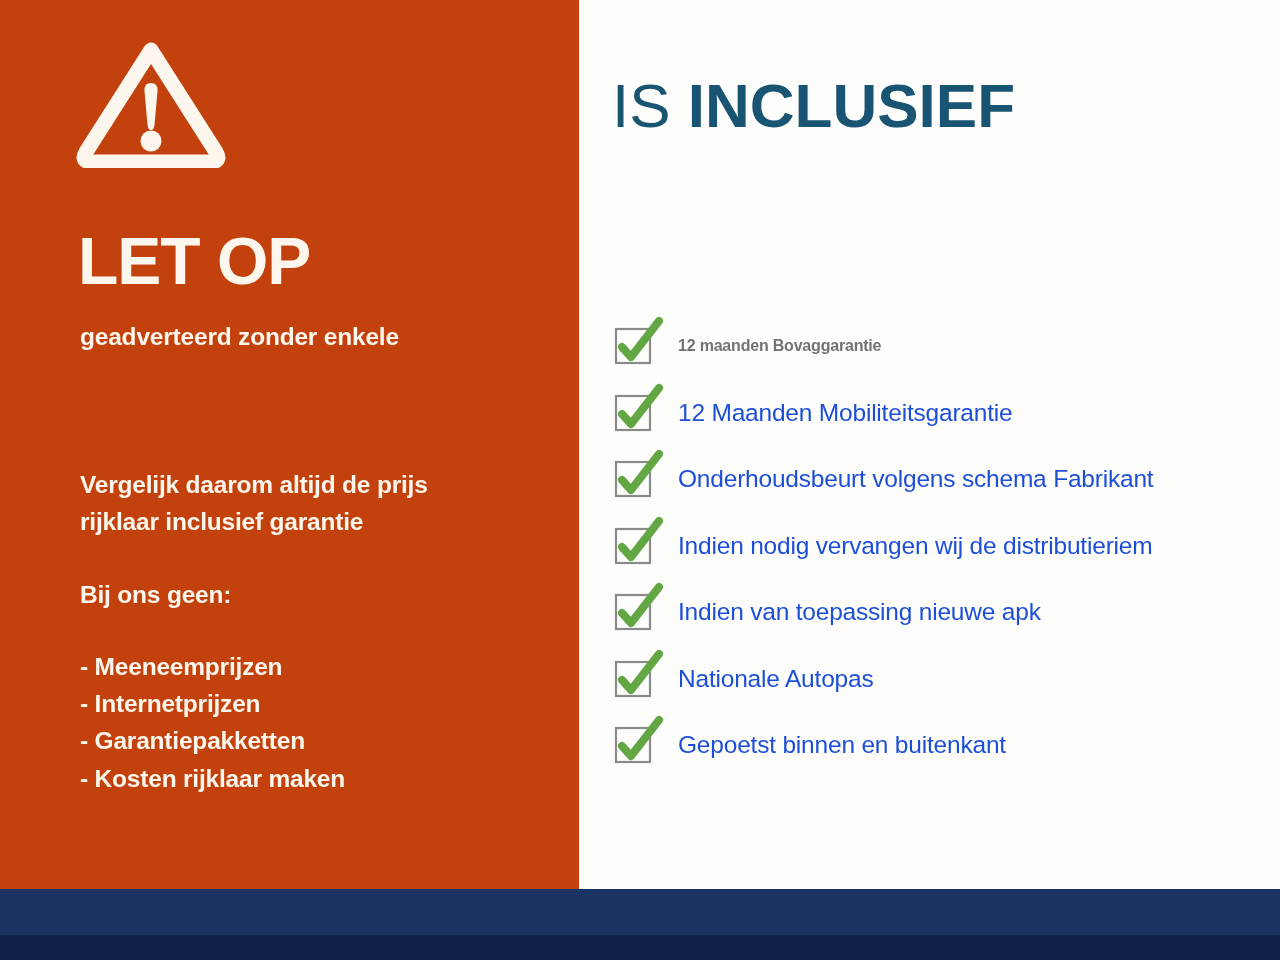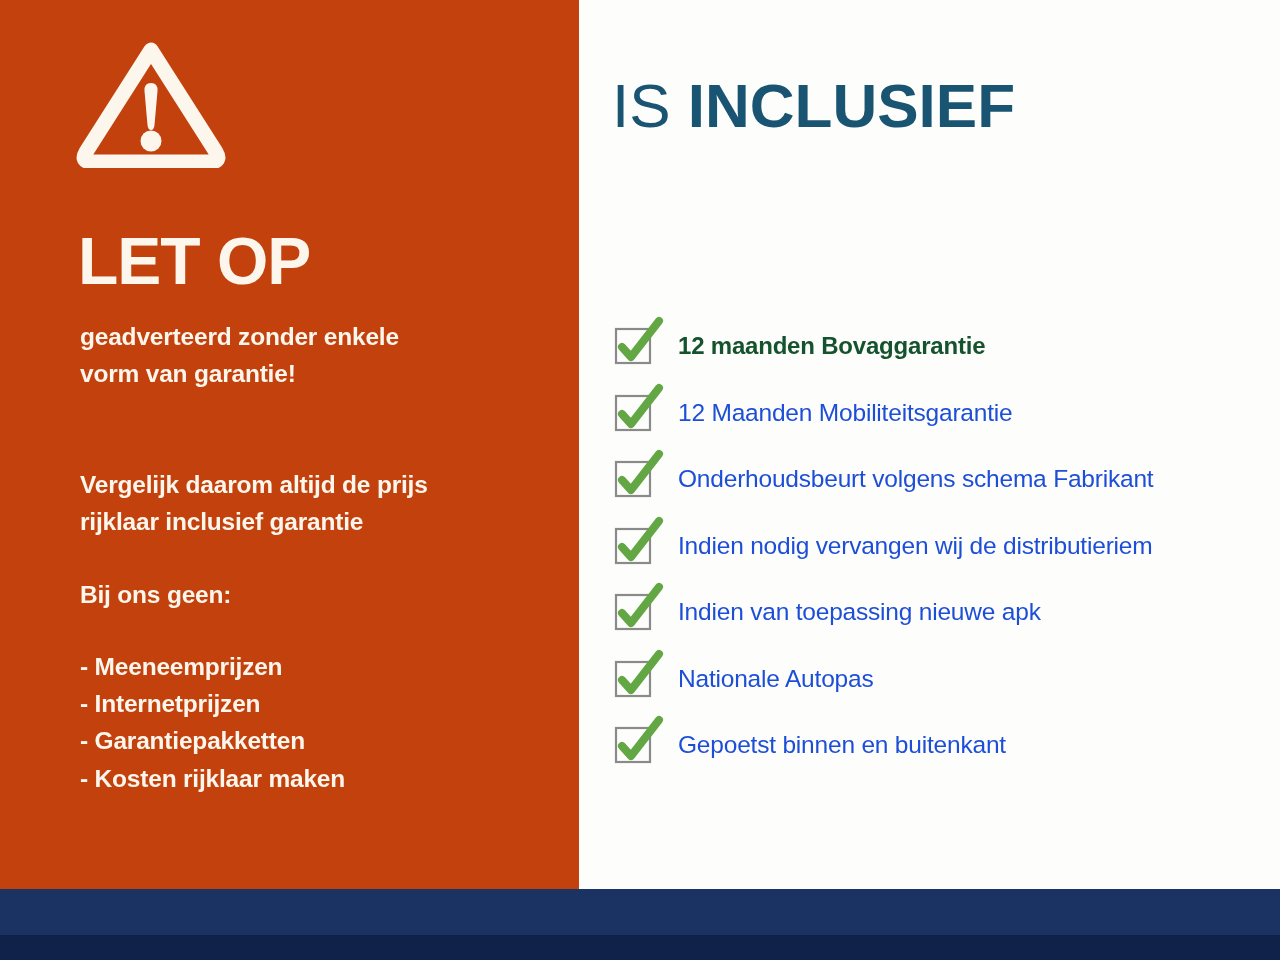--- a/index.html
+++ b/index.html
@@ -126,22 +126,22 @@
   }
   .check-label {
     font-size: 24.5px;
     color: #1d4ed8;
     letter-spacing: -0.2px;
     white-space: nowrap;
     margin-left: 20px;
   }
   .check-row.highlight .check-label {
     font-weight: bold;
-    color: #14532d;
-    font-size: 24px;
+    color: #737373;
+    font-size: 16px;
   }
 
   
   #bottom-bar-light {
     position: absolute;
     left: 0;
     top: 889px;
     width: 1280px;
     height: 46px;
     background: #1b3363;
@@ -167,21 +167,20 @@
         <path d="M75 14 L140 116 Q146 126 134 126 L16 126 Q4 126 10 116 Z" fill="none" stroke="#fdf6ec" stroke-width="15" stroke-linejoin="round" stroke-linecap="round"></path>
         <path d="M75 47 Q82 47 81.5 55 L78.5 89 Q78 94 75 94 Q72 94 71.5 89 L68.5 55 Q68 47 75 47 Z" fill="#fdf6ec"></path>
         <circle cx="75" cy="105" r="10.5" fill="#fdf6ec"></circle>
       </svg>
     </div>
 
     <h1 id="warning-title">LET OP</h1>
 
     <div class="warn-block" id="warn-block-1">
       <p>geadverteerd zonder enkele</p>
-      <p>vorm van garantie!</p>
     </div>
 
     <div class="warn-block" id="warn-block-2">
       <p>Vergelijk daarom altijd de prijs</p>
       <p>rijklaar inclusief garantie</p>
     </div>
 
     <div class="warn-block" id="warn-block-3">
       <p>Bij ons geen:</p>
     </div>

